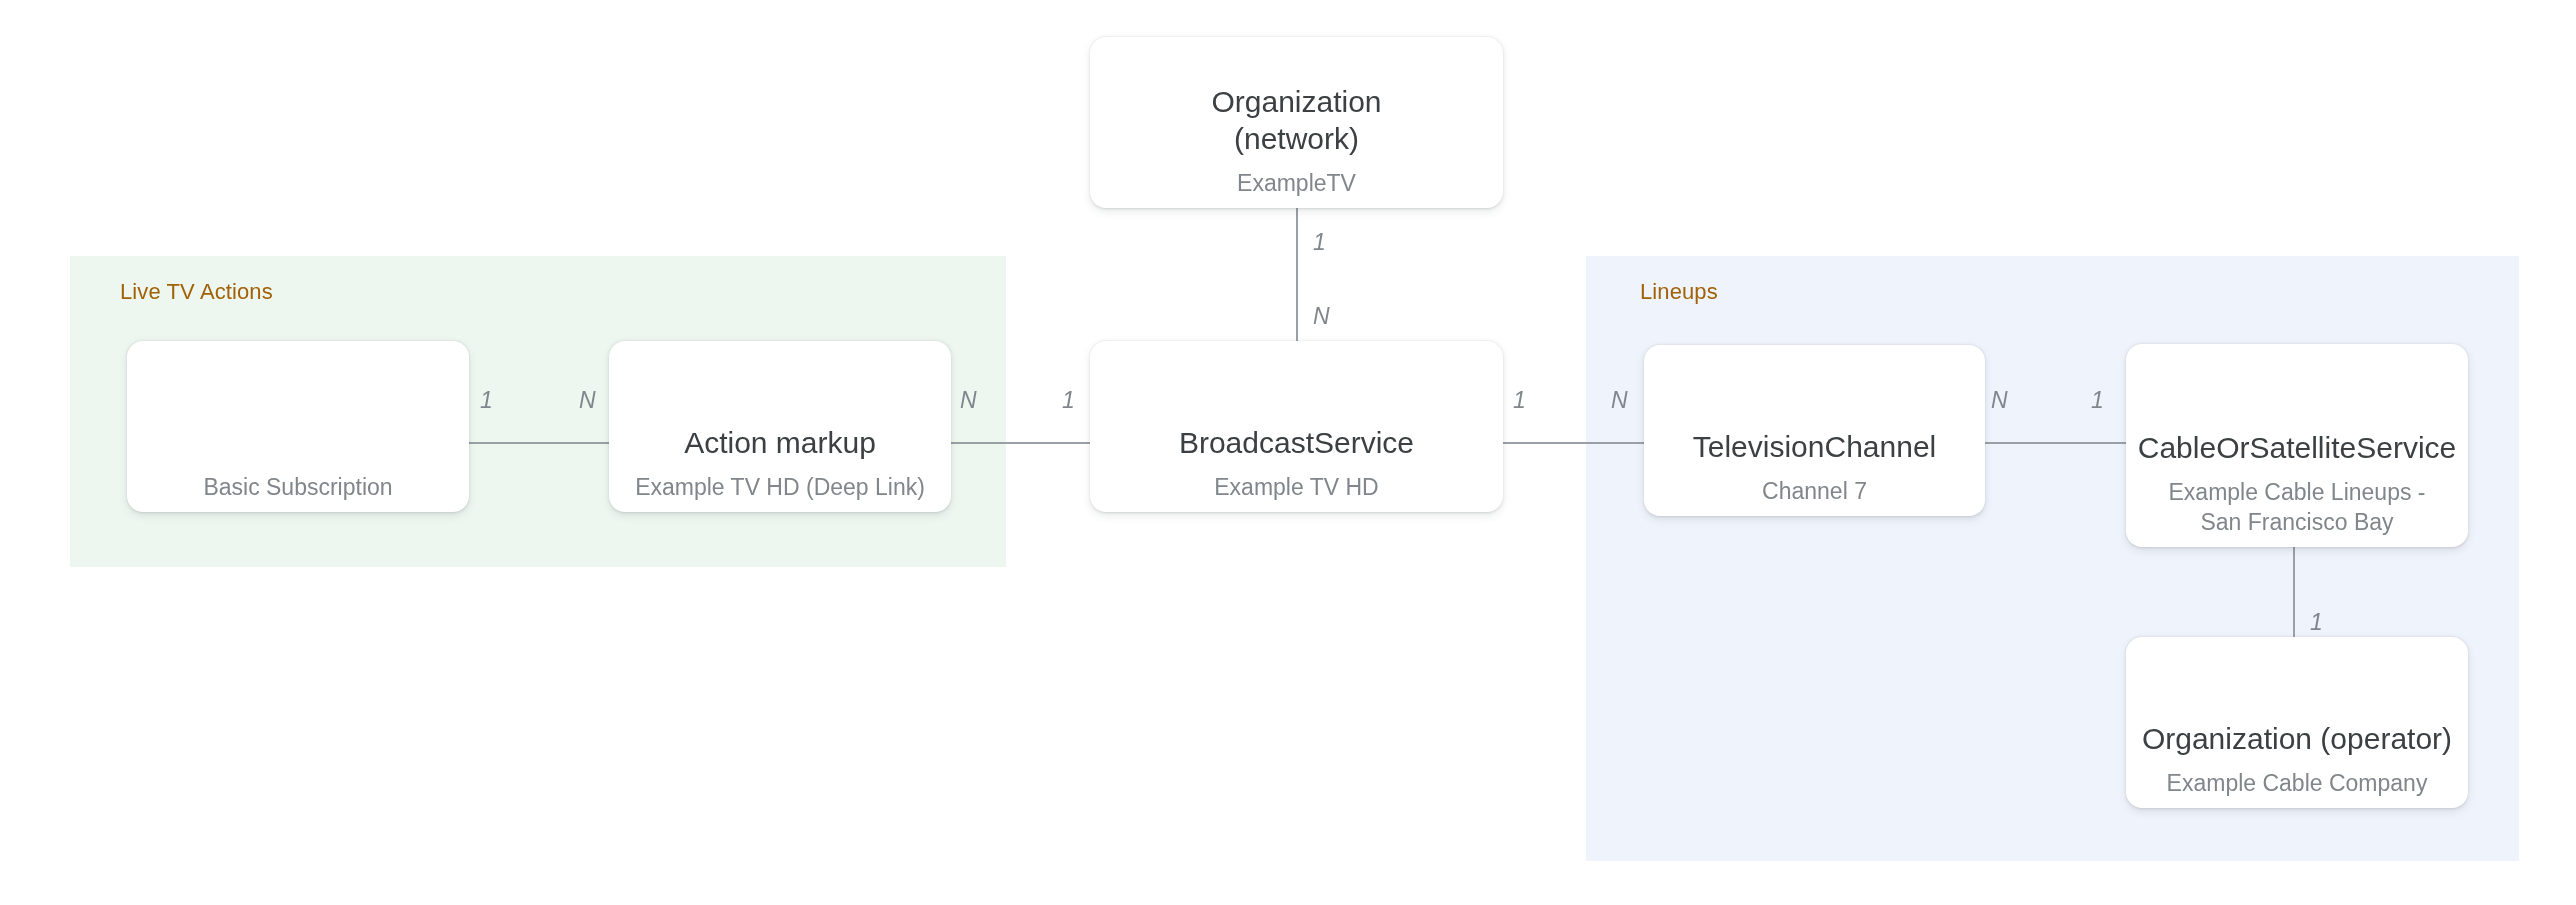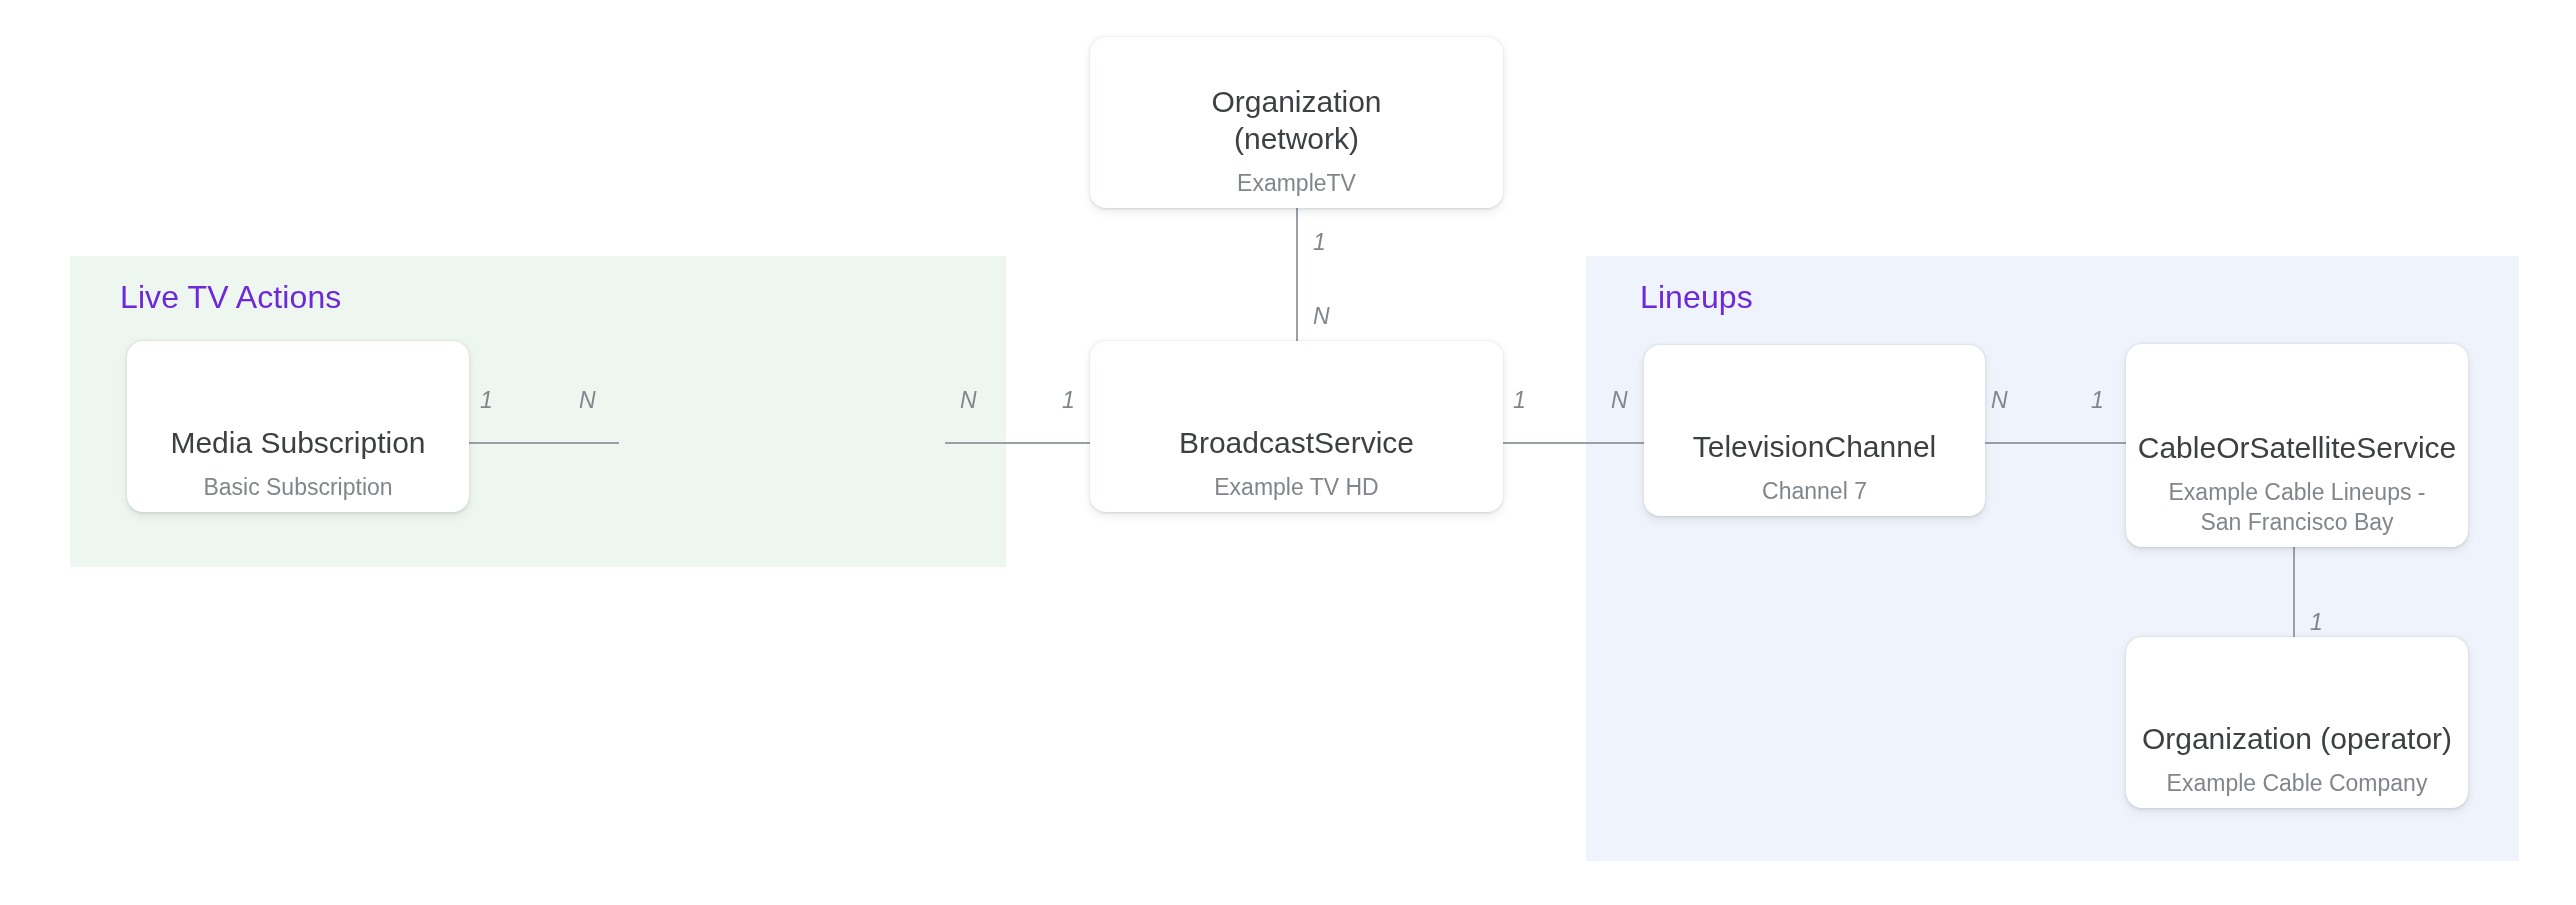--- a/index.html
+++ b/index.html
@@ -19,23 +19,23 @@
     background: #ffffff;
   }
 
   
   .panel {
     position: absolute;
     box-sizing: border-box;
   }
   .panel-title {
     position: absolute;
-    font-size: 32px;
+    font-size: 22px;
     font-weight: 400;
-    color: #6d28d9;
+    color: #a16207;
     letter-spacing: 0.1px;
     white-space: nowrap;
   }
 
   
   .card {
     position: absolute;
     box-sizing: border-box;
     background: #ffffff;
     border-radius: 16px;
@@ -127,24 +127,27 @@
 
   <div class="card" style="left:1090px; top:37px; width:413px; height:171px;">
     <div class="card-title">
       <span>Organization</span><br>
       <span>(network)</span>
     </div>
     <div class="card-sub nowrap">ExampleTV</div>
   </div>
 
   <div class="card" style="left:127px; top:341px; width:342px; height:171px;">
-    <div class="card-title">Media Subscription</div>
     <div class="card-sub nowrap">Basic Subscription</div>
   </div>
 
+  <div class="card" style="left:609px; top:341px; width:342px; height:171px;">
+    <div class="card-title">Action markup</div>
+    <div class="card-sub nowrap">Example TV HD (Deep Link)</div>
+  </div>
 
   <div class="card" style="left:1090px; top:341px; width:413px; height:171px;">
     <div class="card-title">BroadcastService</div>
     <div class="card-sub nowrap">Example TV HD</div>
   </div>
 
   <div class="card" style="left:1644px; top:345px; width:341px; height:171px;">
     <div class="card-title">TelevisionChannel</div>
     <div class="card-sub nowrap">Channel 7</div>
   </div>

